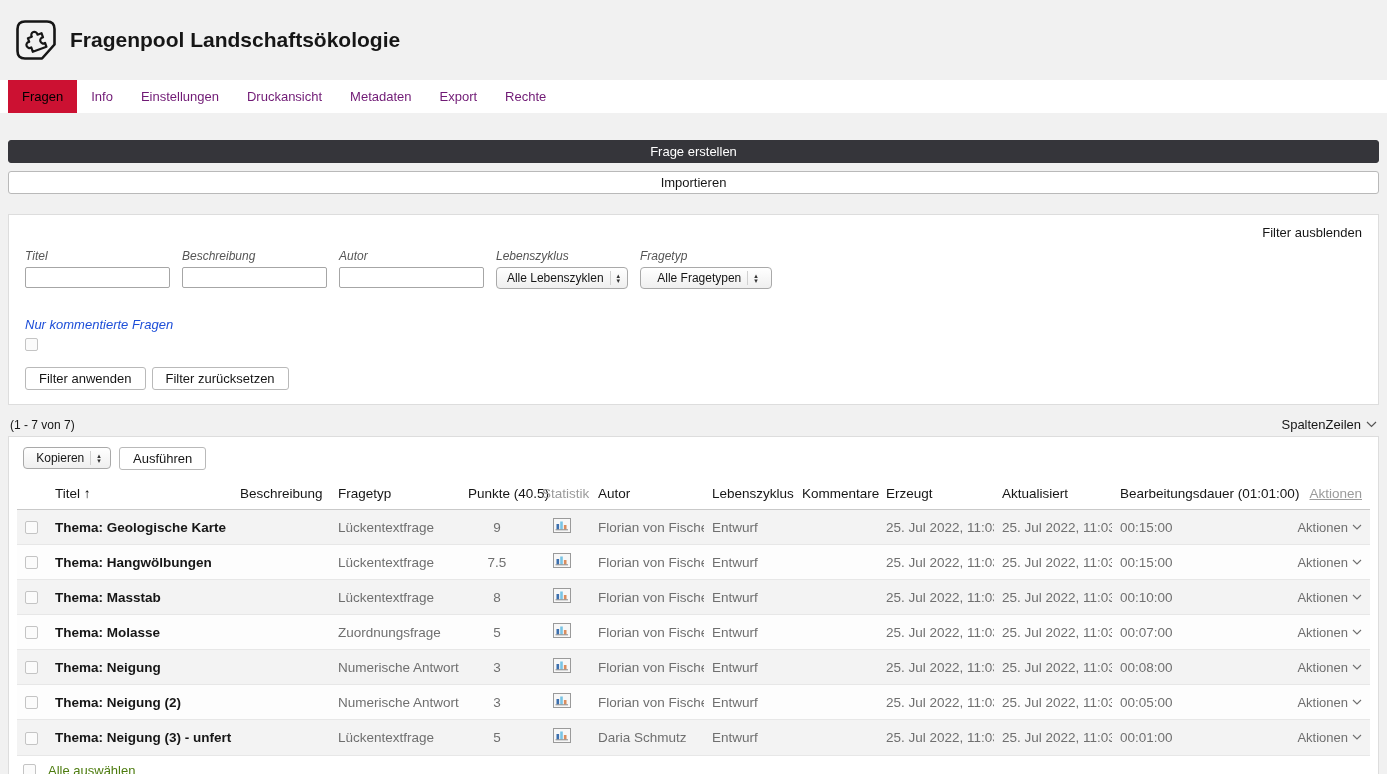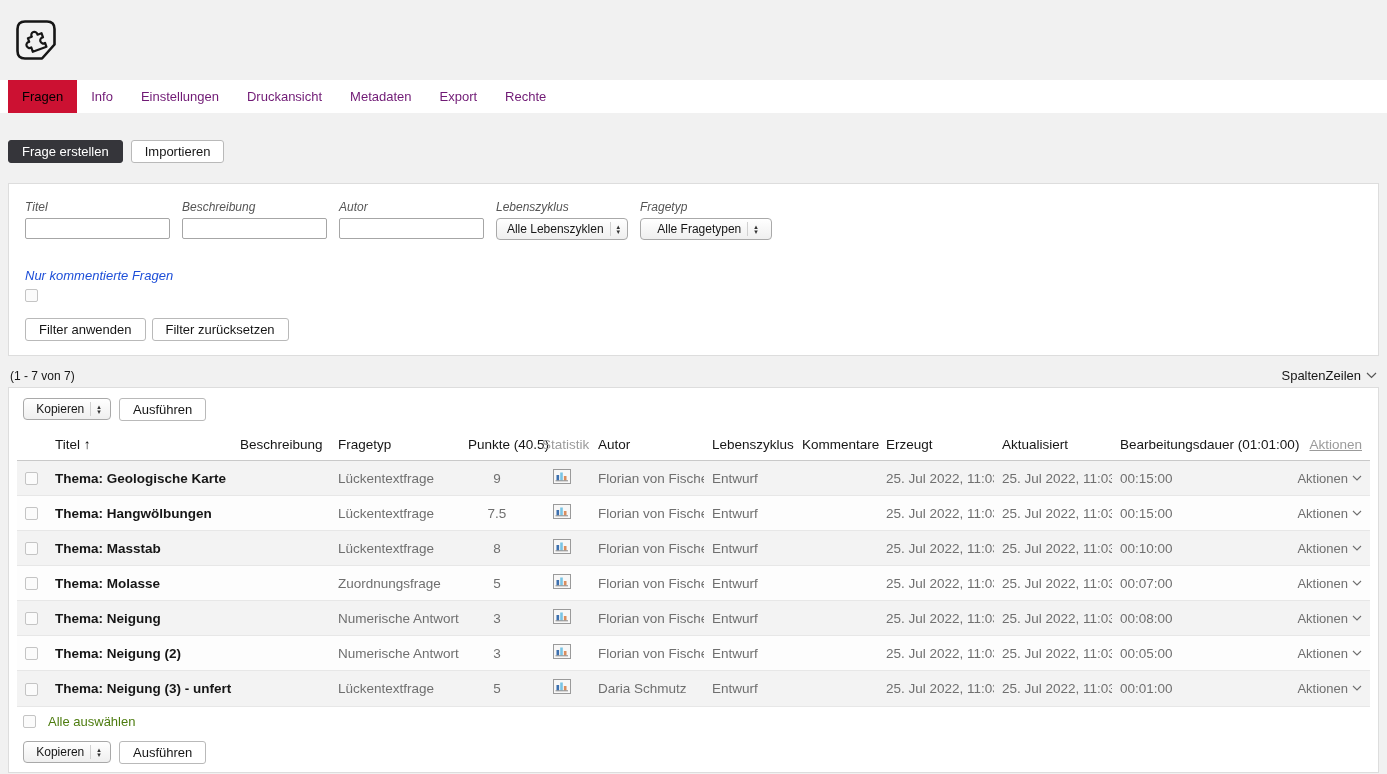--- a/index.html
+++ b/index.html
@@ -11,21 +11,21 @@
   }
   
   .app-header { display:flex; align-items:center; gap:12px; height:80px; padding:0 14px; }
   .logo-box { width:44px; height:44px; flex:0 0 auto; }
   .page-title { font-size:21px; font-weight:700; color:#161616; }
   
   .tabbar { background:#fff; height:33px; display:flex; align-items:stretch; padding-left:8px; }
   .tab { display:flex; align-items:center; padding:0 14px; font-size:13px; color:#701a75; cursor:pointer; text-decoration:none; }
   .tab.active { background: var(--accent, #cc1132); color:#000000; }
   
-  .toolbar { margin:27px 8px 0 8px; display:flex; gap:8px; }
+  .toolbar { margin:27px 8px 0 8px; display:flex; gap:8px;flex-direction:column; }
   .btn { font-family:"Liberation Sans",sans-serif; font-size:13px; padding:3px 13px; height:23px; border:1px solid #b9b9b9; background:#fff; color:#161616; border-radius:3px; cursor:pointer; white-space:nowrap; }
   .btn-dark { background: var(--primary-btn,#35353a); border-color: var(--primary-btn,#35353a); color:#fff; }
   
   .filter-panel { margin:20px 8px 0 8px; background:#fff; border:1px solid #ddd; padding:8px 16px 14px 16px; }
   .filter-top { text-align:right; }
   .filter-hide { font-size:13px; color:#161616; cursor:pointer; }
   .filter-fields { display:flex; gap:12px; margin-top:8px; }
   .ffield { display:flex; flex-direction:column; gap:4px; }
   .flabel { font-size:12px; font-style:italic; color:#555; }
   .ftext input { width:145px; height:21px; border:1px solid #a6a6a6; border-radius:2px; font-size:12px; padding:0 4px; background:#fff; }
@@ -64,38 +64,42 @@
 
 <div class="app-header">
   <span class="logo-box">
     <svg viewBox="0 0 44 44" width="44" height="44">
       <path d="M11 3.5 H33 Q40.5 3.5 40.5 11 V26.5 L28 40.5 H11 Q3.5 40.5 3.5 33 V11 Q3.5 3.5 11 3.5 Z" fill="none" stroke="#161616" stroke-width="2.6" stroke-linejoin="round"></path>
       <g transform="rotate(-20 22 22)">
         <path d="M15 17.5 h4.2 a3.1 3.1 0 1 1 6 0 H29.5 v4.4 a3.1 3.1 0 1 0 0 6 V32 H15 v-4.6 a3.1 3.1 0 1 1 0 -6 Z" fill="none" stroke="#161616" stroke-width="2.2" stroke-linejoin="round"></path>
       </g>
     </svg>
   </span>
+  <h1 class="page-title">Fragenpool Landschaftsökologie</h1>
 </div>
 
 <nav class="tabbar">
   <a class="tab active">Fragen</a>
   <a class="tab">Info</a>
   <a class="tab">Einstellungen</a>
   <a class="tab">Druckansicht</a>
   <a class="tab">Metadaten</a>
   <a class="tab">Export</a>
   <a class="tab">Rechte</a>
 </nav>
 
 <div class="toolbar">
   <button class="btn btn-dark">Frage erstellen</button>
   <button class="btn">Importieren</button>
 </div>
 
 <section class="filter-panel">
+  <div class="filter-top">
+    <span class="filter-hide">Filter ausblenden</span>
+  </div>
   <div class="filter-fields">
     <div class="ffield ftext">
       <span class="flabel">Titel</span>
       <input type="text" value="" style="">
     </div>
     <div class="ffield ftext">
       <span class="flabel">Beschreibung</span>
       <input type="text" value="" style="">
     </div>
     <div class="ffield ftext">

